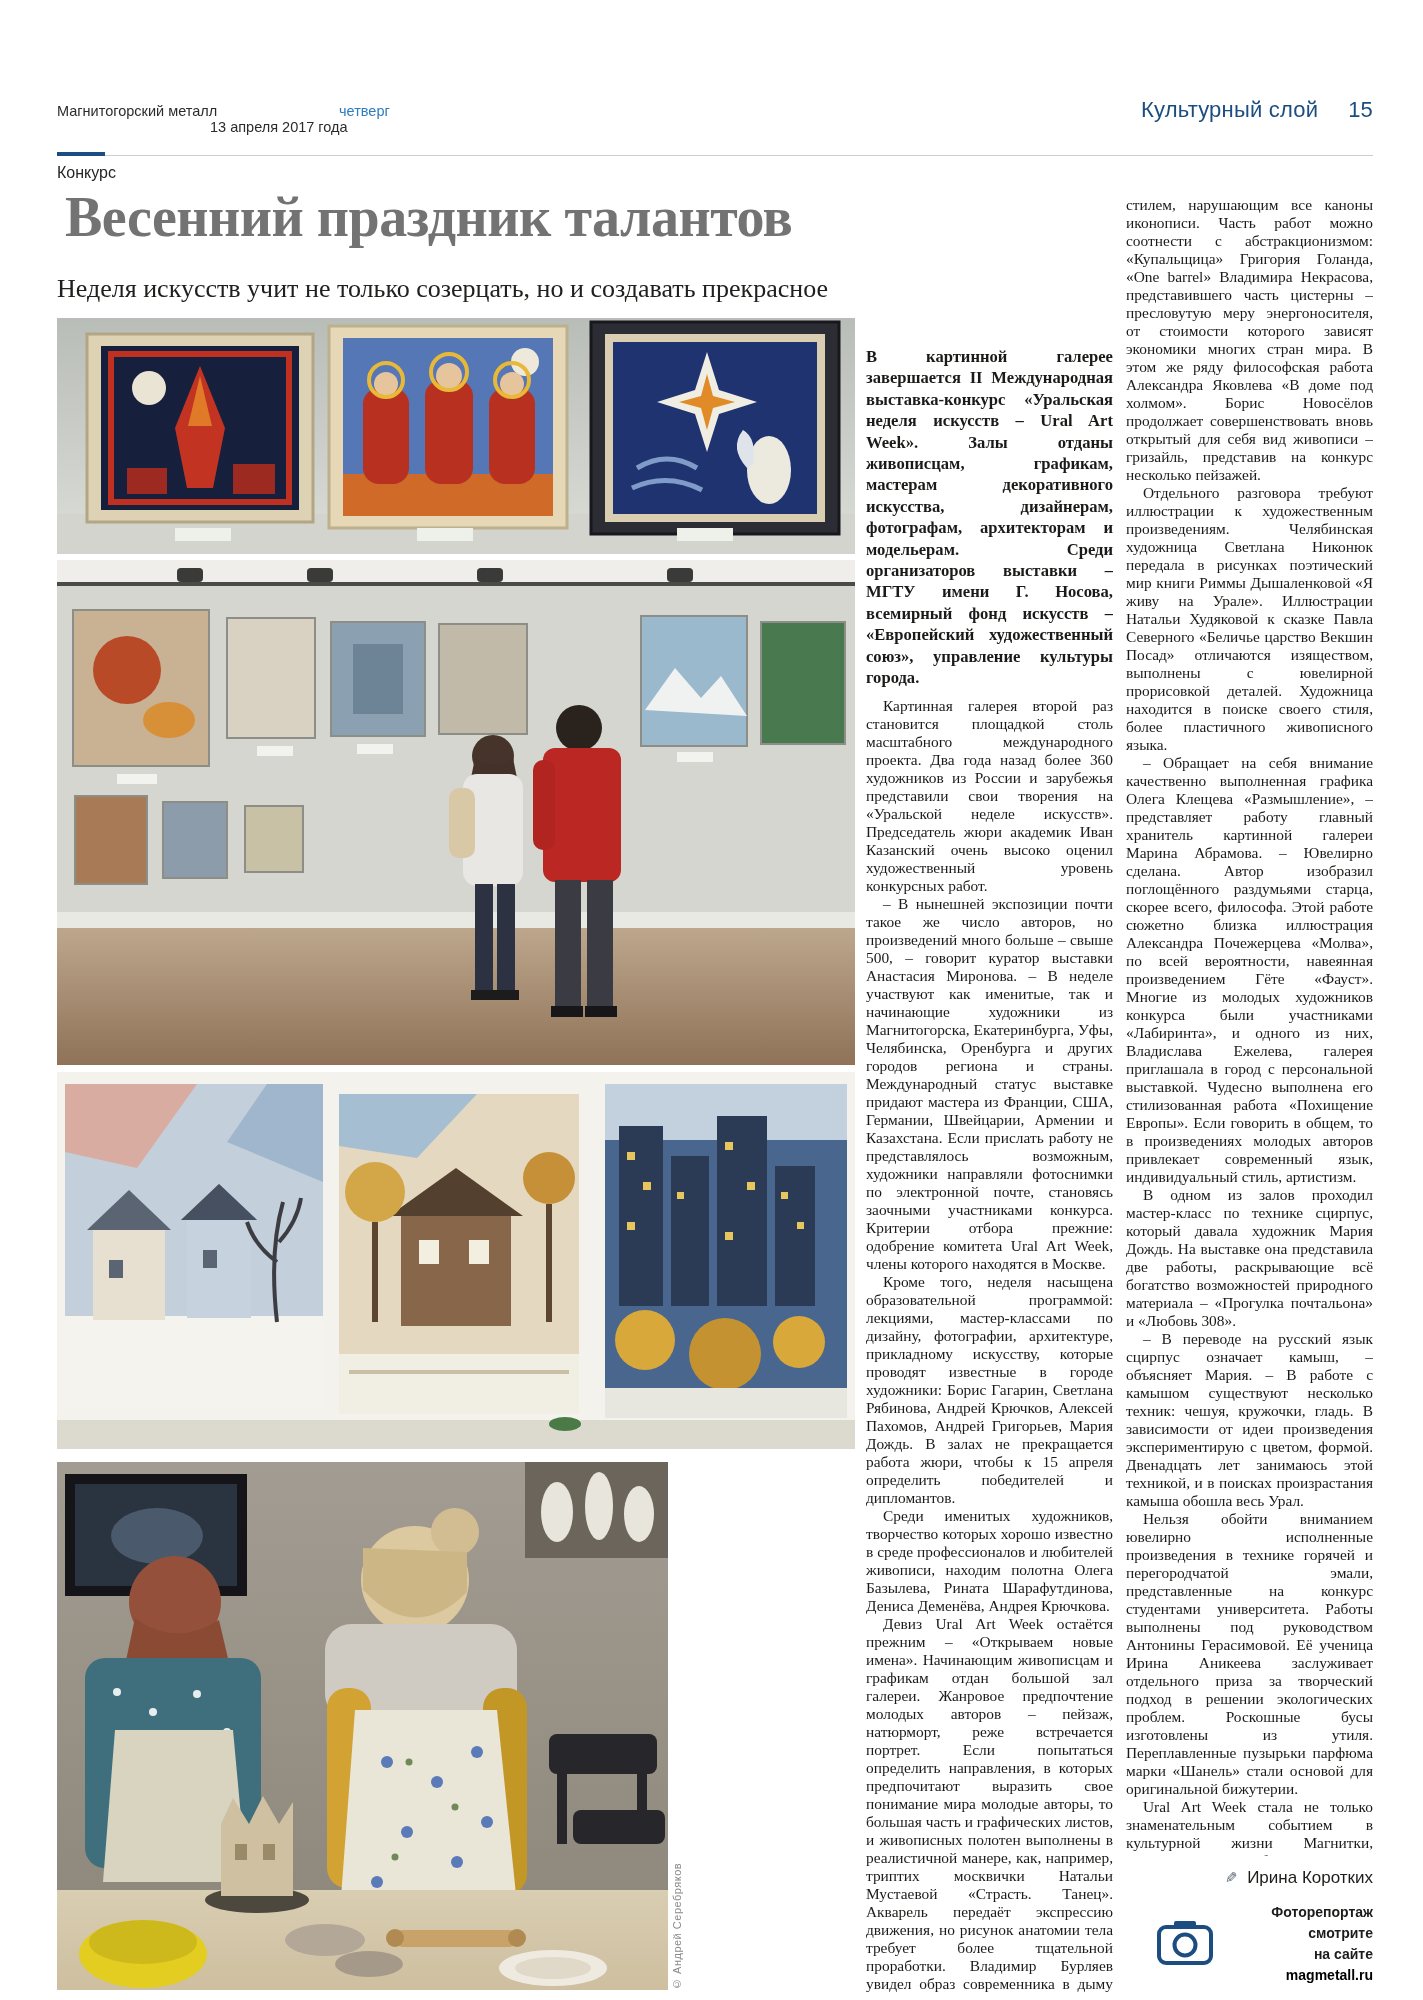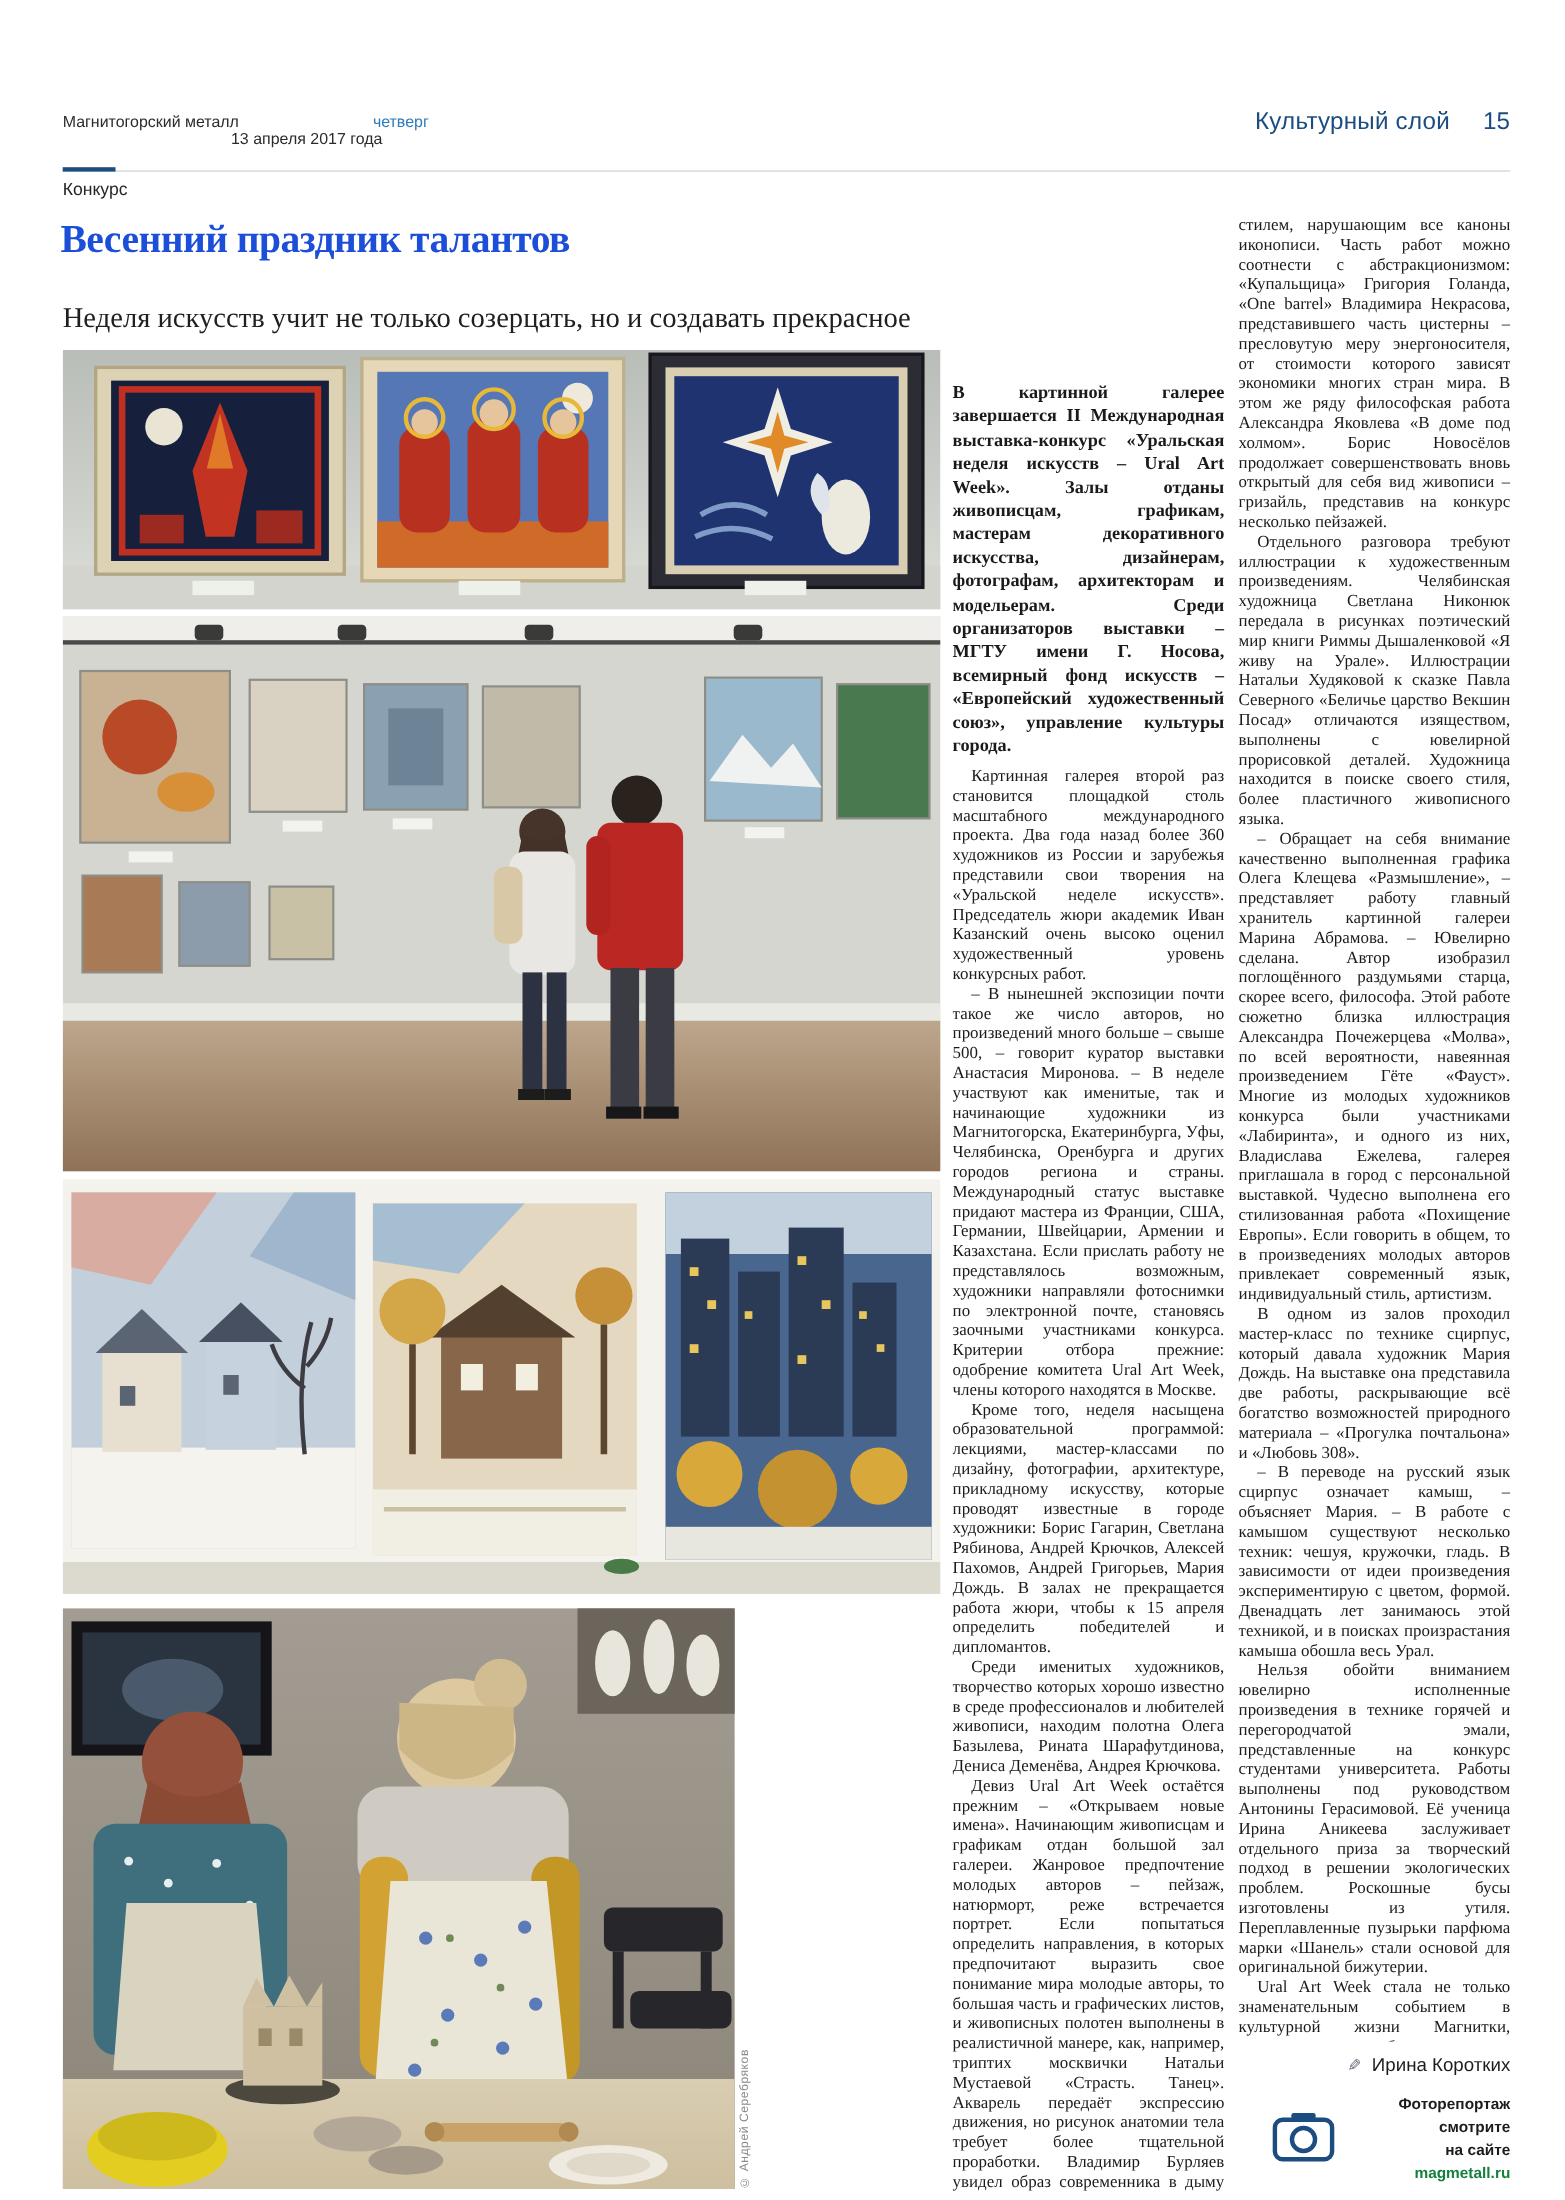--- a/index.html
+++ b/index.html
@@ -14,22 +14,22 @@
   .hdr .np{position:absolute;left:0;top:0;}
   .hdr .dt{position:absolute;left:153px;top:16px;}
   .hdr .wd{position:absolute;left:282px;top:0;color:#2e7bbd;}
   .hdr-right{position:absolute;right:0;top:-6px;display:flex;gap:30px;align-items:baseline;
        color:#1b4d80;font-size:22px;font-weight:500;letter-spacing:.2px;}
   
   .rule{position:absolute;top:155px;left:57px;width:1316px;height:1px;background:#cdcdcd;}
   .rule-dash{position:absolute;top:152px;left:57px;width:48px;height:4px;background:#1b4d80;}
   .kicker{position:absolute;top:164px;left:57px;font-family:"Liberation Sans", sans-serif;
        font-size:16px;color:#262626;}
-  .title{position:absolute;top:186px;left:55px;width:1000px;font-size:36px;line-height:62px;
-       font-weight:700;letter-spacing:-.5px;color:#1d4ed8;}
+  .title{position:absolute;top:186px;left:65px;width:1000px;font-size:56px;line-height:62px;
+       font-weight:700;letter-spacing:-.5px;color:#737373;}
   .subtitle{position:absolute;top:274px;left:57px;width:1000px;font-size:26px;color:#20201e;}
   
   .ph{position:absolute;display:block;}
   .ph svg{display:block;}
   .vcredit{position:absolute;left:671px;top:1820px;height:170px;
        writing-mode:vertical-rl;transform:rotate(180deg);
        font-family:"Liberation Sans", sans-serif;font-size:11px;color:#8a8a8a;letter-spacing:.5px;}
   
   .col{position:absolute;width:247px;text-align:justify;font-size:15.4px;line-height:18px;
        overflow:hidden;}
@@ -39,21 +39,21 @@
   .col p{margin:0;text-indent:17px;}
   .col2 p:first-child{text-indent:0;}
   
   .author{position:absolute;left:1126px;top:1868px;width:247px;text-align:right;
        font-family:"Liberation Sans", sans-serif;font-size:17px;color:#1c1c1a;}
   .author .pen{color:#5a6470;font-size:15px;margin-right:5px;display:inline-block;transform:scaleX(-1);}
   .promo{position:absolute;left:1126px;top:1902px;width:247px;display:flex;align-items:center;}
   .promo .cam{flex:0 0 auto;margin-left:30px;}
   .promo .ptxt{flex:1 1 auto;text-align:right;font-family:"Liberation Sans", sans-serif;
        font-size:14px;line-height:21px;color:#1c1c1a;font-weight:bold;}
-  .promo a{color:#15803d;text-decoration:none;margin-left:48px;}
+  .promo a{color:#000000;text-decoration:none;margin-left:48px;}
 </style>
 </head>
 <body>
 
 <div class="page">
 
   <div class="hdr">
     <span class="np">Магнитогорский металл</span>
     <span class="dt">13 апреля 2017 года</span>
     <span class="wd">четверг</span>

